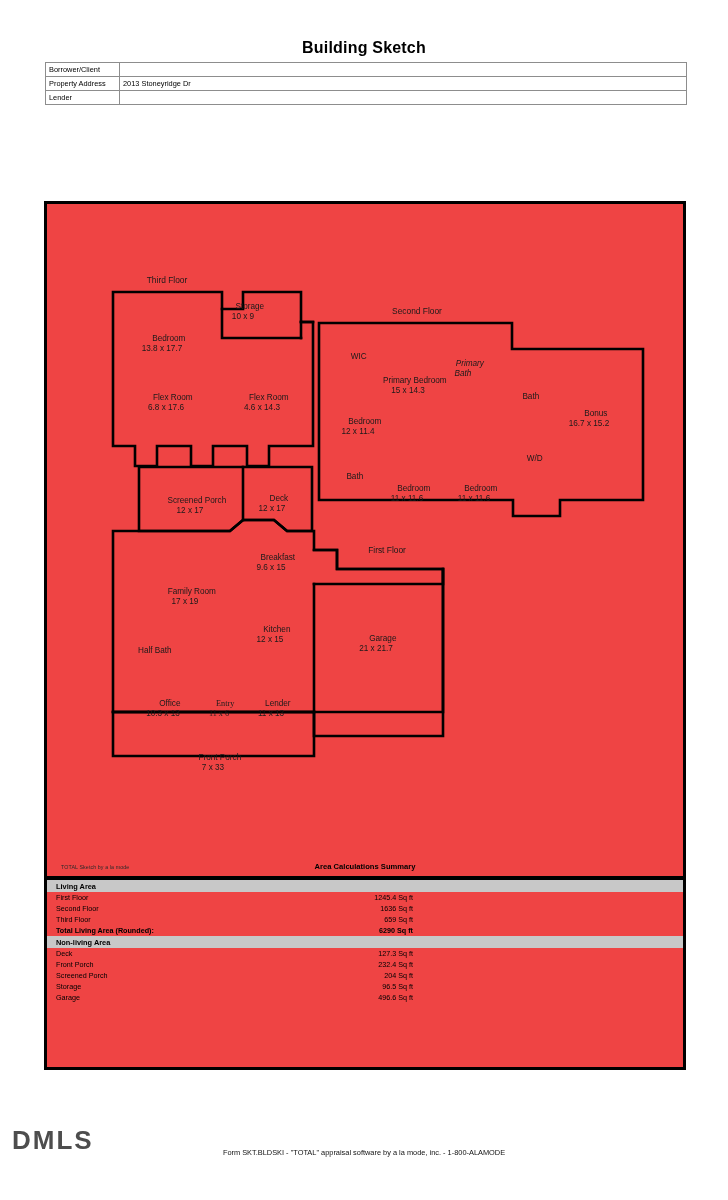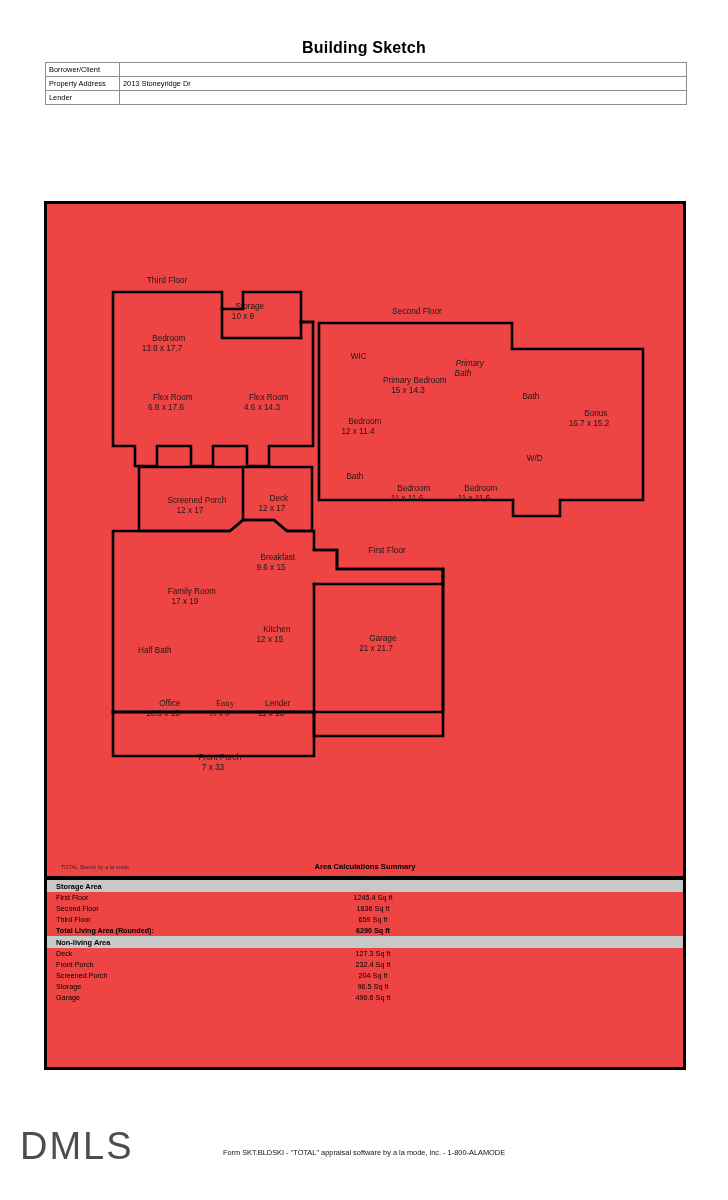--- a/index.html
+++ b/index.html
@@ -129,33 +129,33 @@
     vertical-align: middle;
   }
   .area-table tr.section td {
     background: #c8c8c8;
     font-weight: bold;
     font-size: 7.4px;
     height: 12px;
   }
   .area-table tr.total td { font-weight: bold; }
   .col-label { width: 268px; }
-  .col-value { width: 80px; text-align: center; padding-left: 0; }
+  .col-value { width: 80px; text-align: right; padding-left: 0; }
   .col-rest { }
 
   
   .watermark {
     position: absolute;
-    left: 20px;
+    left: 12px;
     top: 1125px;
-    font-size: 38px;
+    font-size: 26px;
     letter-spacing: 2px;
     color: #2e2e2e;
     font-family: "Liberation Sans", sans-serif;
-    font-weight: 400;
+    font-weight: 700;
     opacity: 0.85;
   }
   .footer-note {
     position: absolute;
     left: 0;
     top: 1148px;
     width: 728px;
     text-align: center;
     font-size: 7.4px;
     color: #111;
@@ -388,21 +388,21 @@
   </div>
 
   <div class="area-wrap">
     <div class="tiny-credit">TOTAL Sketch by a la mode</div>
     <div class="area-title">Area Calculations Summary</div>
     <div class="area-rule"></div>
 
     <table class="area-table">
       <tbody>
           <tr class="section">
-        <td class="col-label">Storage Area</td>
+        <td class="col-label">Living Area</td>
         <td class="col-value"></td>
         <td class="col-rest"></td>
       </tr>
       <tr>
         <td class="col-label">First Floor</td>
         <td class="col-value">1245.4 Sq ft</td>
         <td class="col-rest"></td>
       </tr>
       <tr>
         <td class="col-label">Second Floor</td>

